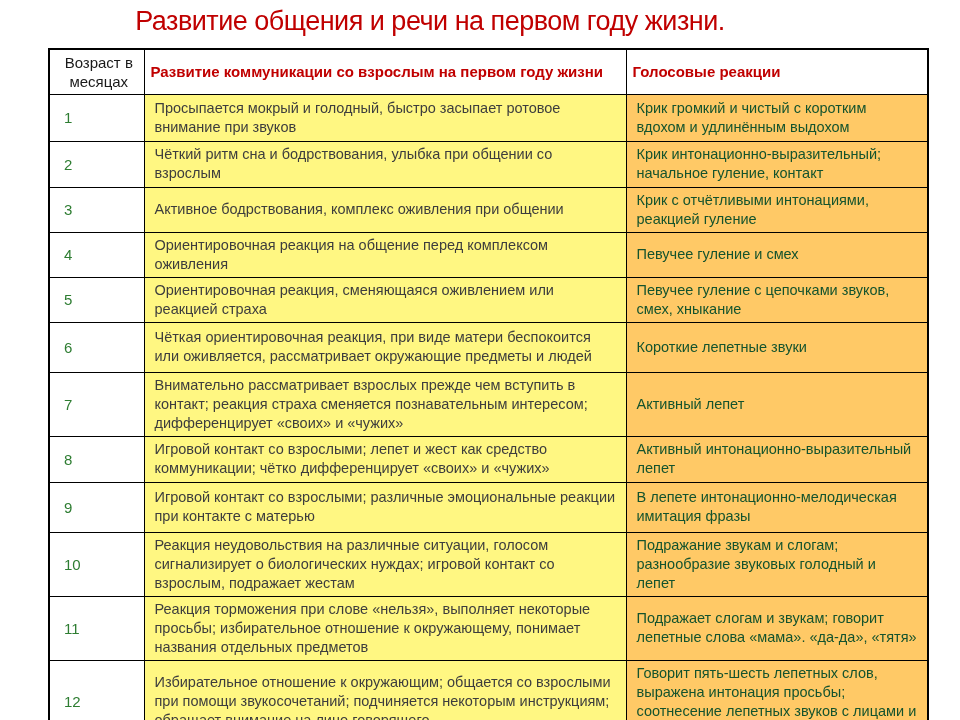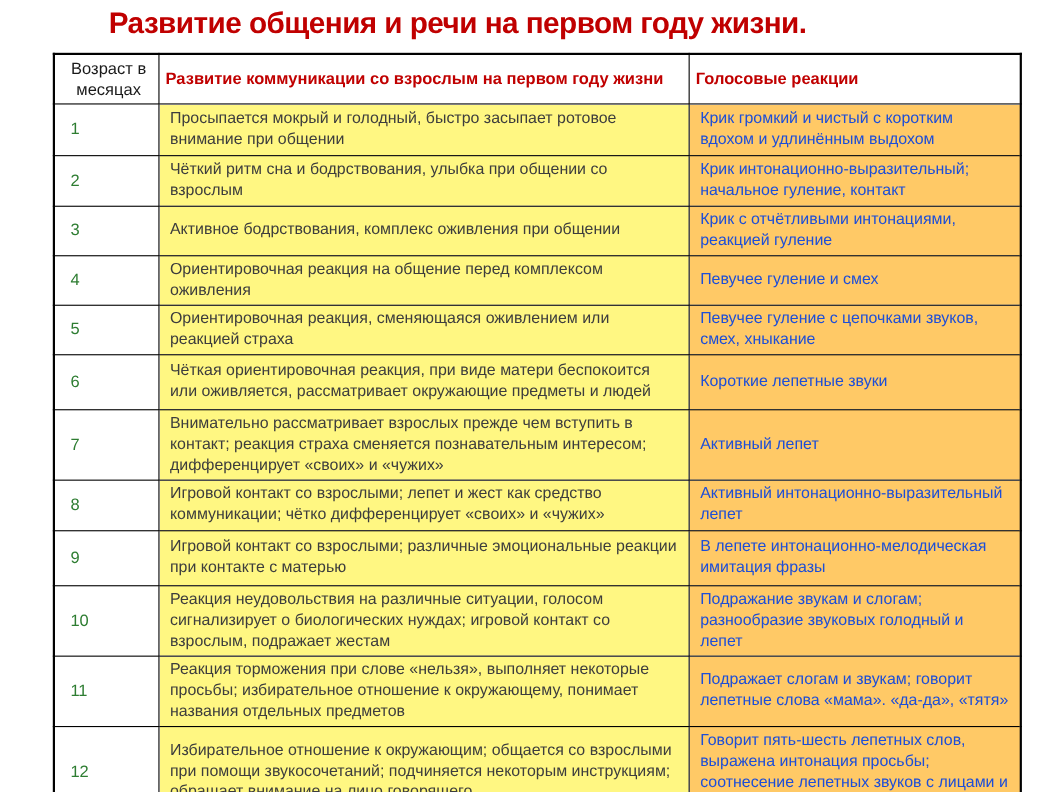--- a/index.html
+++ b/index.html
@@ -10,26 +10,26 @@
     font-family: "Liberation Sans", sans-serif;
   }
   .slide {
     position: relative;
     width: 960px; height: 720px;
     background: #ffffff;
     overflow: hidden;
   }
   .title {
     position: absolute;
-    top: 6px; left: 0;
+    top: 6px; left: 14px;
     width: 832px;
     margin: 0;
     text-align: center;
     font-size: 27px;
-    font-weight: bold;
+    font-weight: normal;
     color: #c00000;
     letter-spacing: -0.5px;
   }
   table.dev-table {
     position: absolute;
     top: 48px; left: 48px;
     width: 879px;
     border-collapse: collapse;
     table-layout: fixed;
     border: 2px solid #000;
@@ -64,21 +64,21 @@
     padding: 2px 4px 2px 14px;
     font-size: 15px;
   }
   td.c-comm {
     background: #fff782;
     color: #3d3d3d;
     padding: 3px 10px;
   }
   td.c-voice {
     background: #ffc966;
-    color: #1d4ed8;
+    color: #14532d;
     padding: 3px 10px;
   }
   .watermark {
     position: absolute;
     left: 750px; top: 652px;
     display: flex;
     align-items: center;
     gap: 5px;
     pointer-events: none;
     opacity: 0.62;
@@ -106,21 +106,21 @@
     <thead>
       <tr>
         <th class="h-age">Возраст в месяцах</th>
         <th class="h-comm">Развитие коммуникации со взрослым на первом году жизни</th>
         <th class="h-voice">Голосовые реакции</th>
       </tr>
     </thead>
     <tbody>
       <tr style="height:47px">
         <td class="c-age">1</td>
-        <td class="c-comm">Просыпается мокрый и голодный, быстро засыпает ротовое внимание при общении</td>
+        <td class="c-comm">Просыпается мокрый и голодный, быстро засыпает ротовое внимание при звуков</td>
         <td class="c-voice">Крик громкий и чистый с коротким вдохом и удлинённым выдохом</td>
       </tr>
       <tr style="height:46px">
         <td class="c-age">2</td>
         <td class="c-comm">Чёткий ритм сна и бодрствования, улыбка при общении со взрослым</td>
         <td class="c-voice">Крик интонационно-выразительный; начальное гуление, контакт</td>
       </tr>
       <tr style="height:42px">
         <td class="c-age">3</td>
         <td class="c-comm">Активное бодрствования, комплекс оживления при общении</td>

